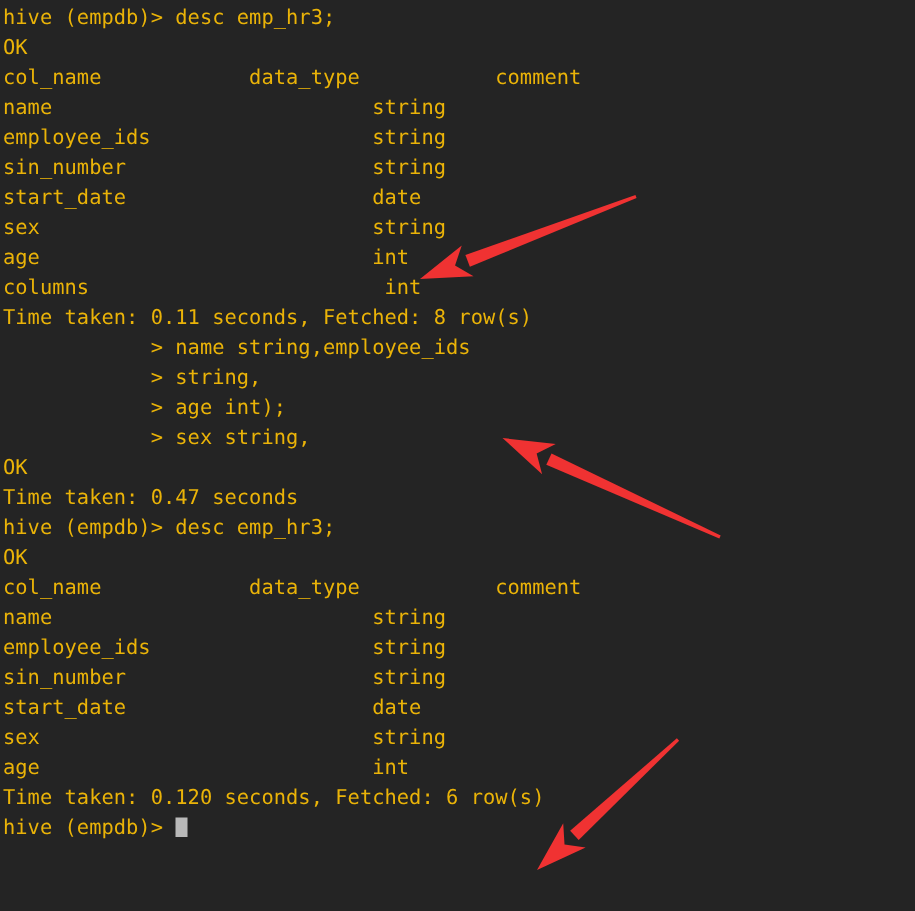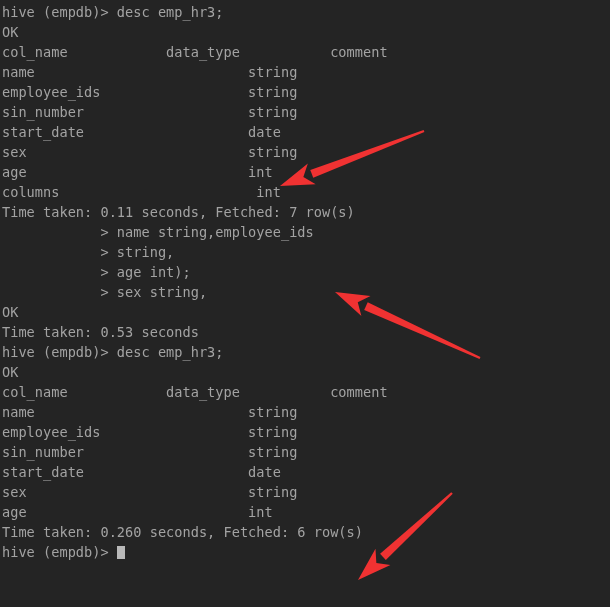--- a/index.html
+++ b/index.html
@@ -10,21 +10,21 @@
   }
   #terminal {
     position: relative;
     width: 610px;
     height: 607px;
     background: #242424;
     overflow: hidden;
     font-family: "DejaVu Sans Mono", "Liberation Mono", monospace;
     font-size: 13.6px;
     line-height: 20px;
-    color: #a3a3a3;
+    color: #eab308;
     -webkit-font-smoothing: antialiased;
   }
   #screen {
     position: absolute;
     top: 0;
     left: 0;
     width: 610px;
     padding: 2px 0 0 2px;
     box-sizing: border-box;
   }
@@ -58,37 +58,37 @@
       <div class="line">hive (empdb)&gt; desc emp_hr3;</div>
       <div class="line">OK</div>
       <div class="line">col_name            data_type           comment</div>
       <div class="line">name                          string</div>
       <div class="line">employee_ids                  string</div>
       <div class="line">sin_number                    string</div>
       <div class="line">start_date                    date</div>
       <div class="line">sex                           string</div>
       <div class="line">age                           int</div>
       <div class="line">columns                        int</div>
-      <div class="line">Time taken: 0.11 seconds, Fetched: 7 row(s)</div>
+      <div class="line">Time taken: 0.11 seconds, Fetched: 8 row(s)</div>
       <div class="line">            &gt; name string,employee_ids</div>
       <div class="line">            &gt; string,</div>
       <div class="line">            &gt; age int);</div>
       <div class="line">            &gt; sex string,</div>
       <div class="line">OK</div>
-      <div class="line">Time taken: 0.53 seconds</div>
+      <div class="line">Time taken: 0.47 seconds</div>
       <div class="line">hive (empdb)&gt; desc emp_hr3;</div>
       <div class="line">OK</div>
       <div class="line">col_name            data_type           comment</div>
       <div class="line">name                          string</div>
       <div class="line">employee_ids                  string</div>
       <div class="line">sin_number                    string</div>
       <div class="line">start_date                    date</div>
       <div class="line">sex                           string</div>
       <div class="line">age                           int</div>
-      <div class="line">Time taken: 0.260 seconds, Fetched: 6 row(s)</div>
+      <div class="line">Time taken: 0.120 seconds, Fetched: 6 row(s)</div>
       <div class="line"><span>hive (empdb)&gt; </span><span class="cursor" style="background: rgb(185, 185, 185);"></span></div>
     </div>
 
   <svg id="overlay" viewBox="0 0 610 607" width="610" height="607">
       <g>
         <polygon points="423.60751504159526,129.97240301799488 424.39248495840474,132.02759698200512 313.2606674667946,177.7921988533278 310.26350960261294,169.94509462710684" fill="#f03232"></polygon>
         <polygon points="280,186 307.8372389506564,163.5926769201661 303.3544768637528,177.07988730898333 315.68693811875113,184.14461656026853" fill="#f03232"></polygon>
       </g>
       <g>
         <polygon points="480.4557033866589,356.9988334687038 479.5442966133411,359.0011665312962 364.205188945547,309.9080132525889 367.68510571639706,302.26274155905463" fill="#f03232"></polygon>

